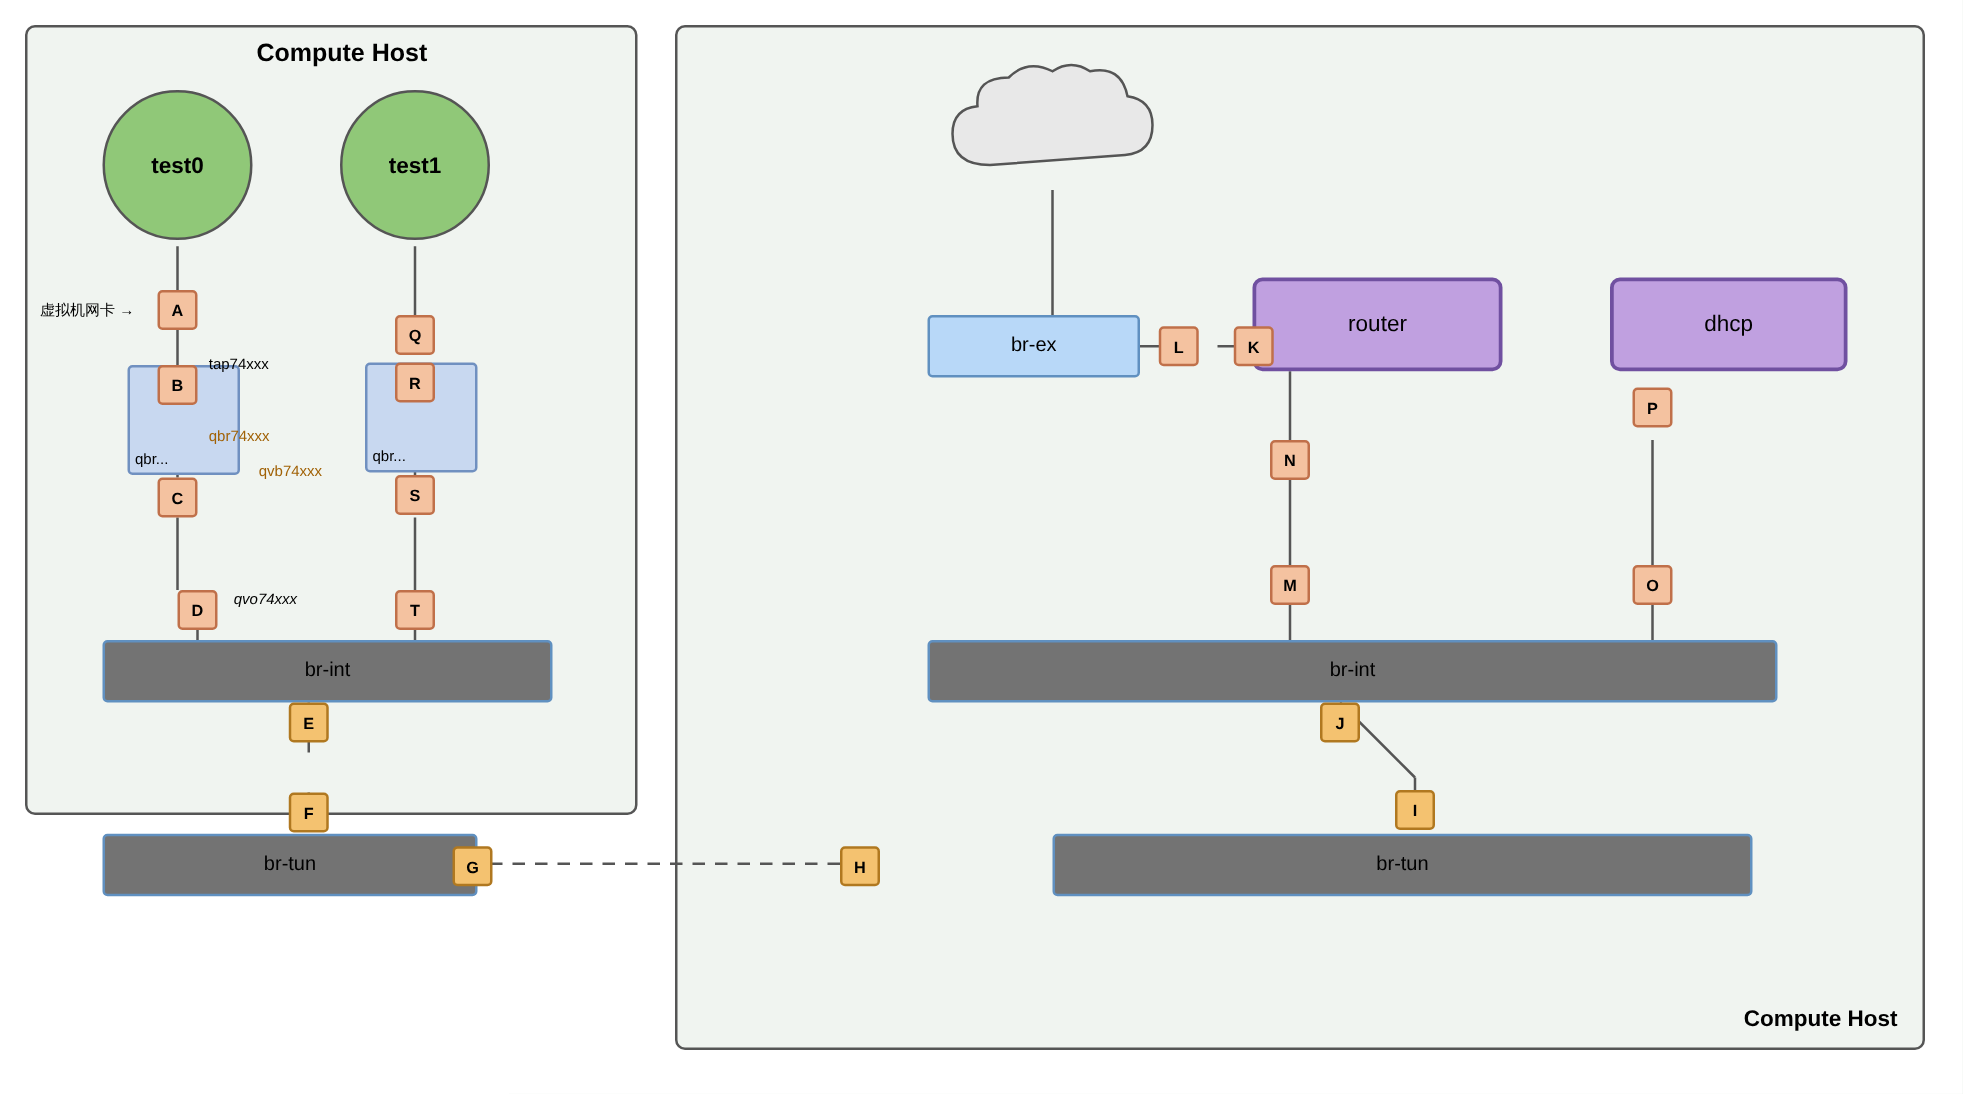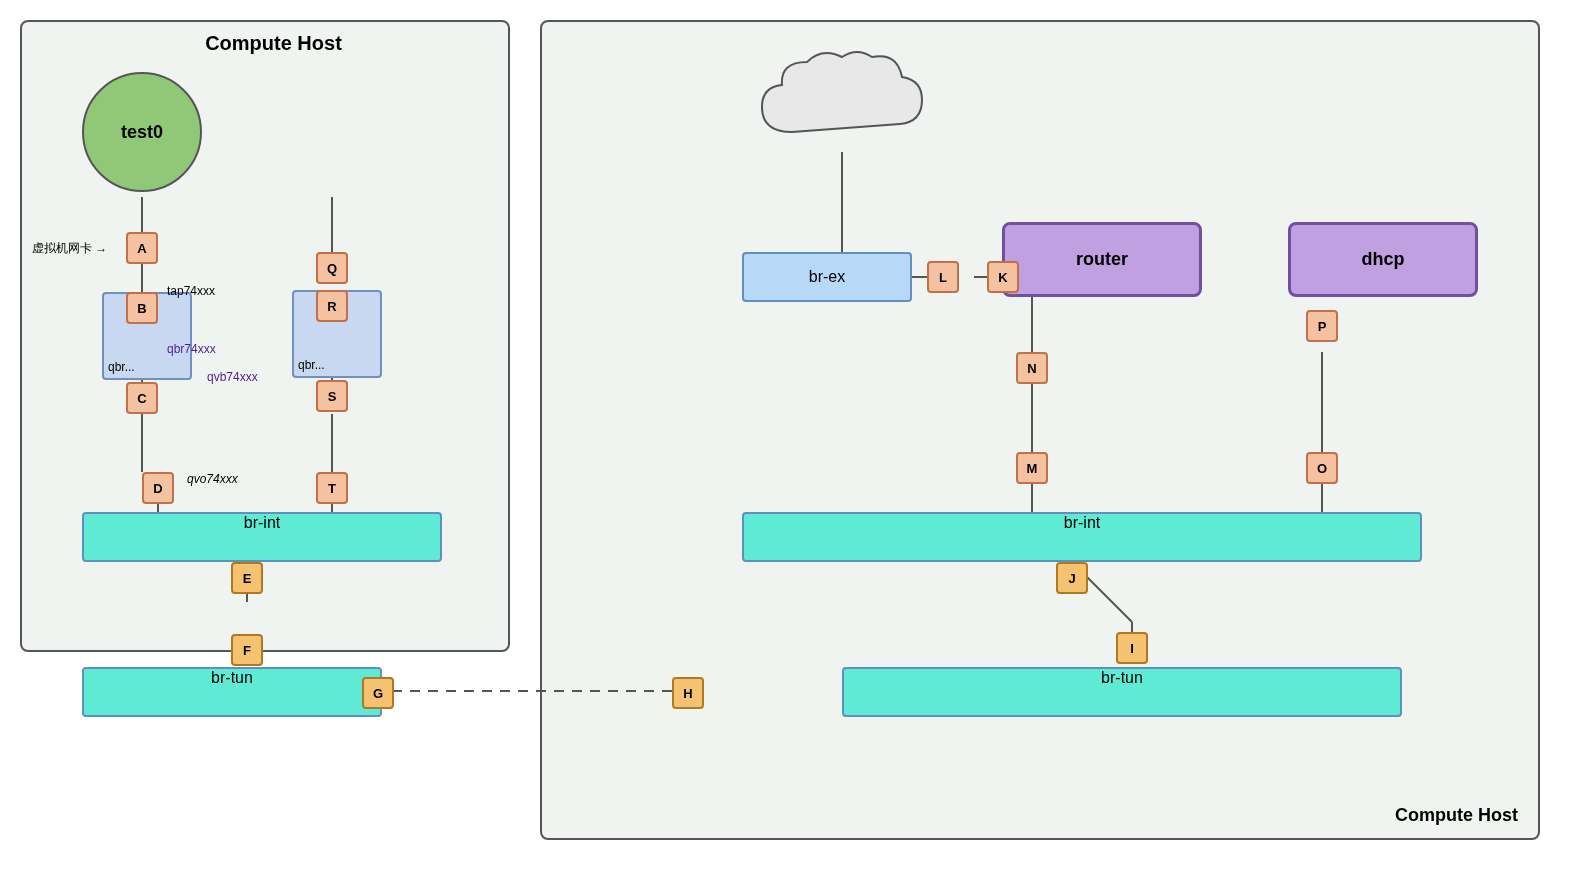--- a/index.html
+++ b/index.html
@@ -89,39 +89,40 @@
       z-index: 10;
     }
 
     .node-box-orange {
       background: #f4c270;
       border-color: #b07820;
     }
 
     
     .bridge-box {
-      background: #5eead4;
+      background: #737373;
       border: 2px solid #6090c0;
       border-radius: 4px;
       display: flex;
+      align-items: center;
       justify-content: center;
       font-size: 16px;
       position: absolute;
     }
 
     
     .router-box {
       background: #c0a0e0;
       border: 3px solid #7050a0;
       border-radius: 8px;
       display: flex;
       align-items: center;
       justify-content: center;
       font-size: 18px;
-      font-weight: bold;
+      font-weight: normal;
       position: absolute;
     }
 
     .br-ex-box {
       background: #b8d8f8;
       border: 2px solid #6090c0;
       border-radius: 4px;
       display: flex;
       align-items: center;
       justify-content: center;
@@ -130,21 +131,21 @@
     }
 
     
     .label-cyan {
       color: #000000;
       font-size: 12px;
       position: absolute;
     }
 
     .label-magenta {
-      color: #4c1d95;
+      color: #a16207;
       font-size: 12px;
       position: absolute;
     }
 
     
     .svg-overlay {
       position: absolute;
       top: 0;
       left: 0;
       width: 100%;
@@ -187,20 +188,23 @@
 
       <line x1="225" y1="540" x2="225" y2="580" stroke="#555" stroke-width="2"></line>
 
       <line x1="225" y1="612" x2="225" y2="640" stroke="#555" stroke-width="2"></line>
     </svg>
 
     <div class="vm-circle" style="position:absolute; left:60px; top:50px;">
       <span>test0</span>
     </div>
 
+    <div class="vm-circle" style="position:absolute; left:250px; top:50px;">
+      <span>test1</span>
+    </div>
 
     <div class="node-box" style="left:104px; top:210px;">
       <span>A</span>
     </div>
 
     <div class="label-cyan" style="left:10px; top:218px;">
       <span>虚拟机网卡</span> →
     </div>
 
     <div style="position:absolute; left:80px; top:270px; width:90px; height:88px; background:#c8d8f0; border:2px solid #7090c0; border-radius:4px;">

